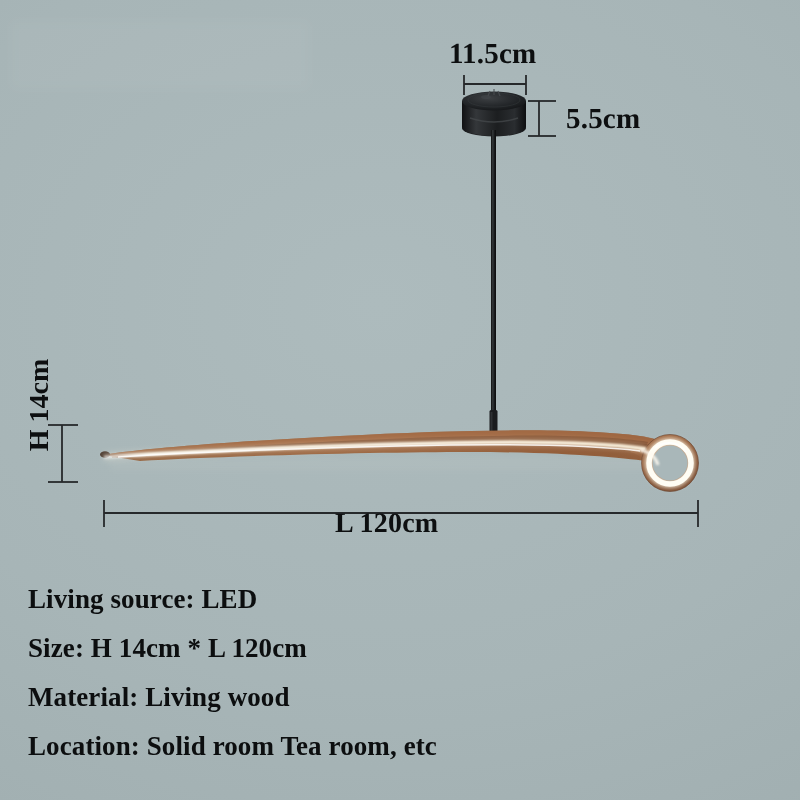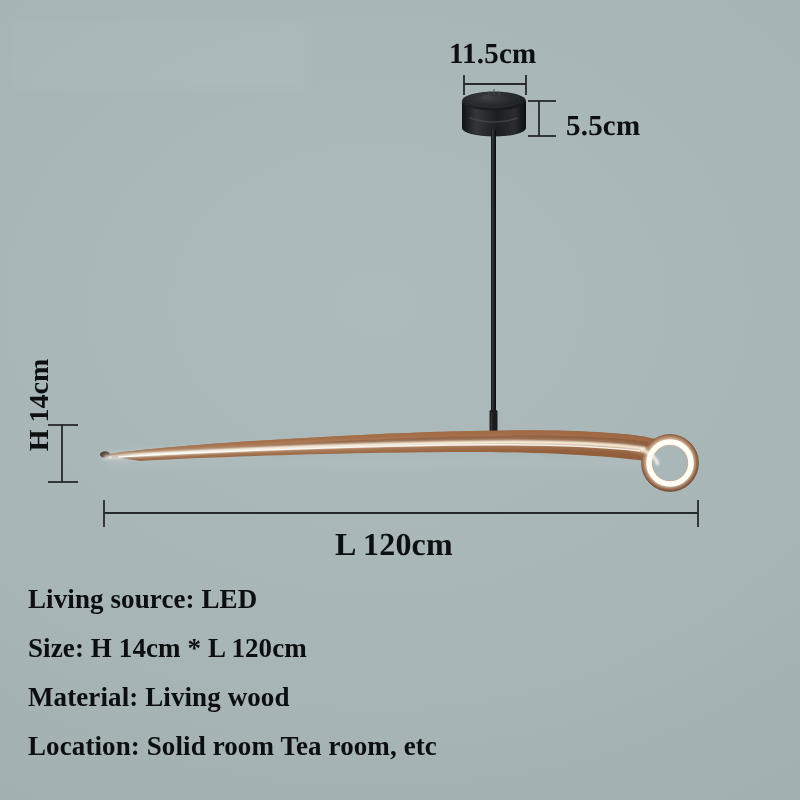--- a/index.html
+++ b/index.html
@@ -48,23 +48,23 @@
   
   .lbl {
     position: absolute;
     font-weight: 700;
     color: #0d0f10;
     white-space: nowrap;
     letter-spacing: 0.2px;
     text-rendering: geometricPrecision;
   }
   #label-width      { left: 449px; top: 38px;  font-size: 29px; }
-  #label-height-can { left: 566px; top: 110px; font-size: 29px; }
+  #label-height-can { left: 566px; top: 103px; font-size: 29px; }
   #label-rod        { left: 198px; top: 271px; font-size: 28px; }
-  #label-length     { left: 335px; top: 526px; font-size: 32px; font-family: Liberation Serif, serif; }
+  #label-length     { left: 335px; top: 508px; font-size: 28px; font-family: Liberation Serif, serif; }
 
   #label-height-body {
     position: absolute;
     left: -16px;
     top: 389px;
     width: 110px;
     font-size: 28px;
     font-weight: 700;
     color: #0d0f10;
     white-space: nowrap;

